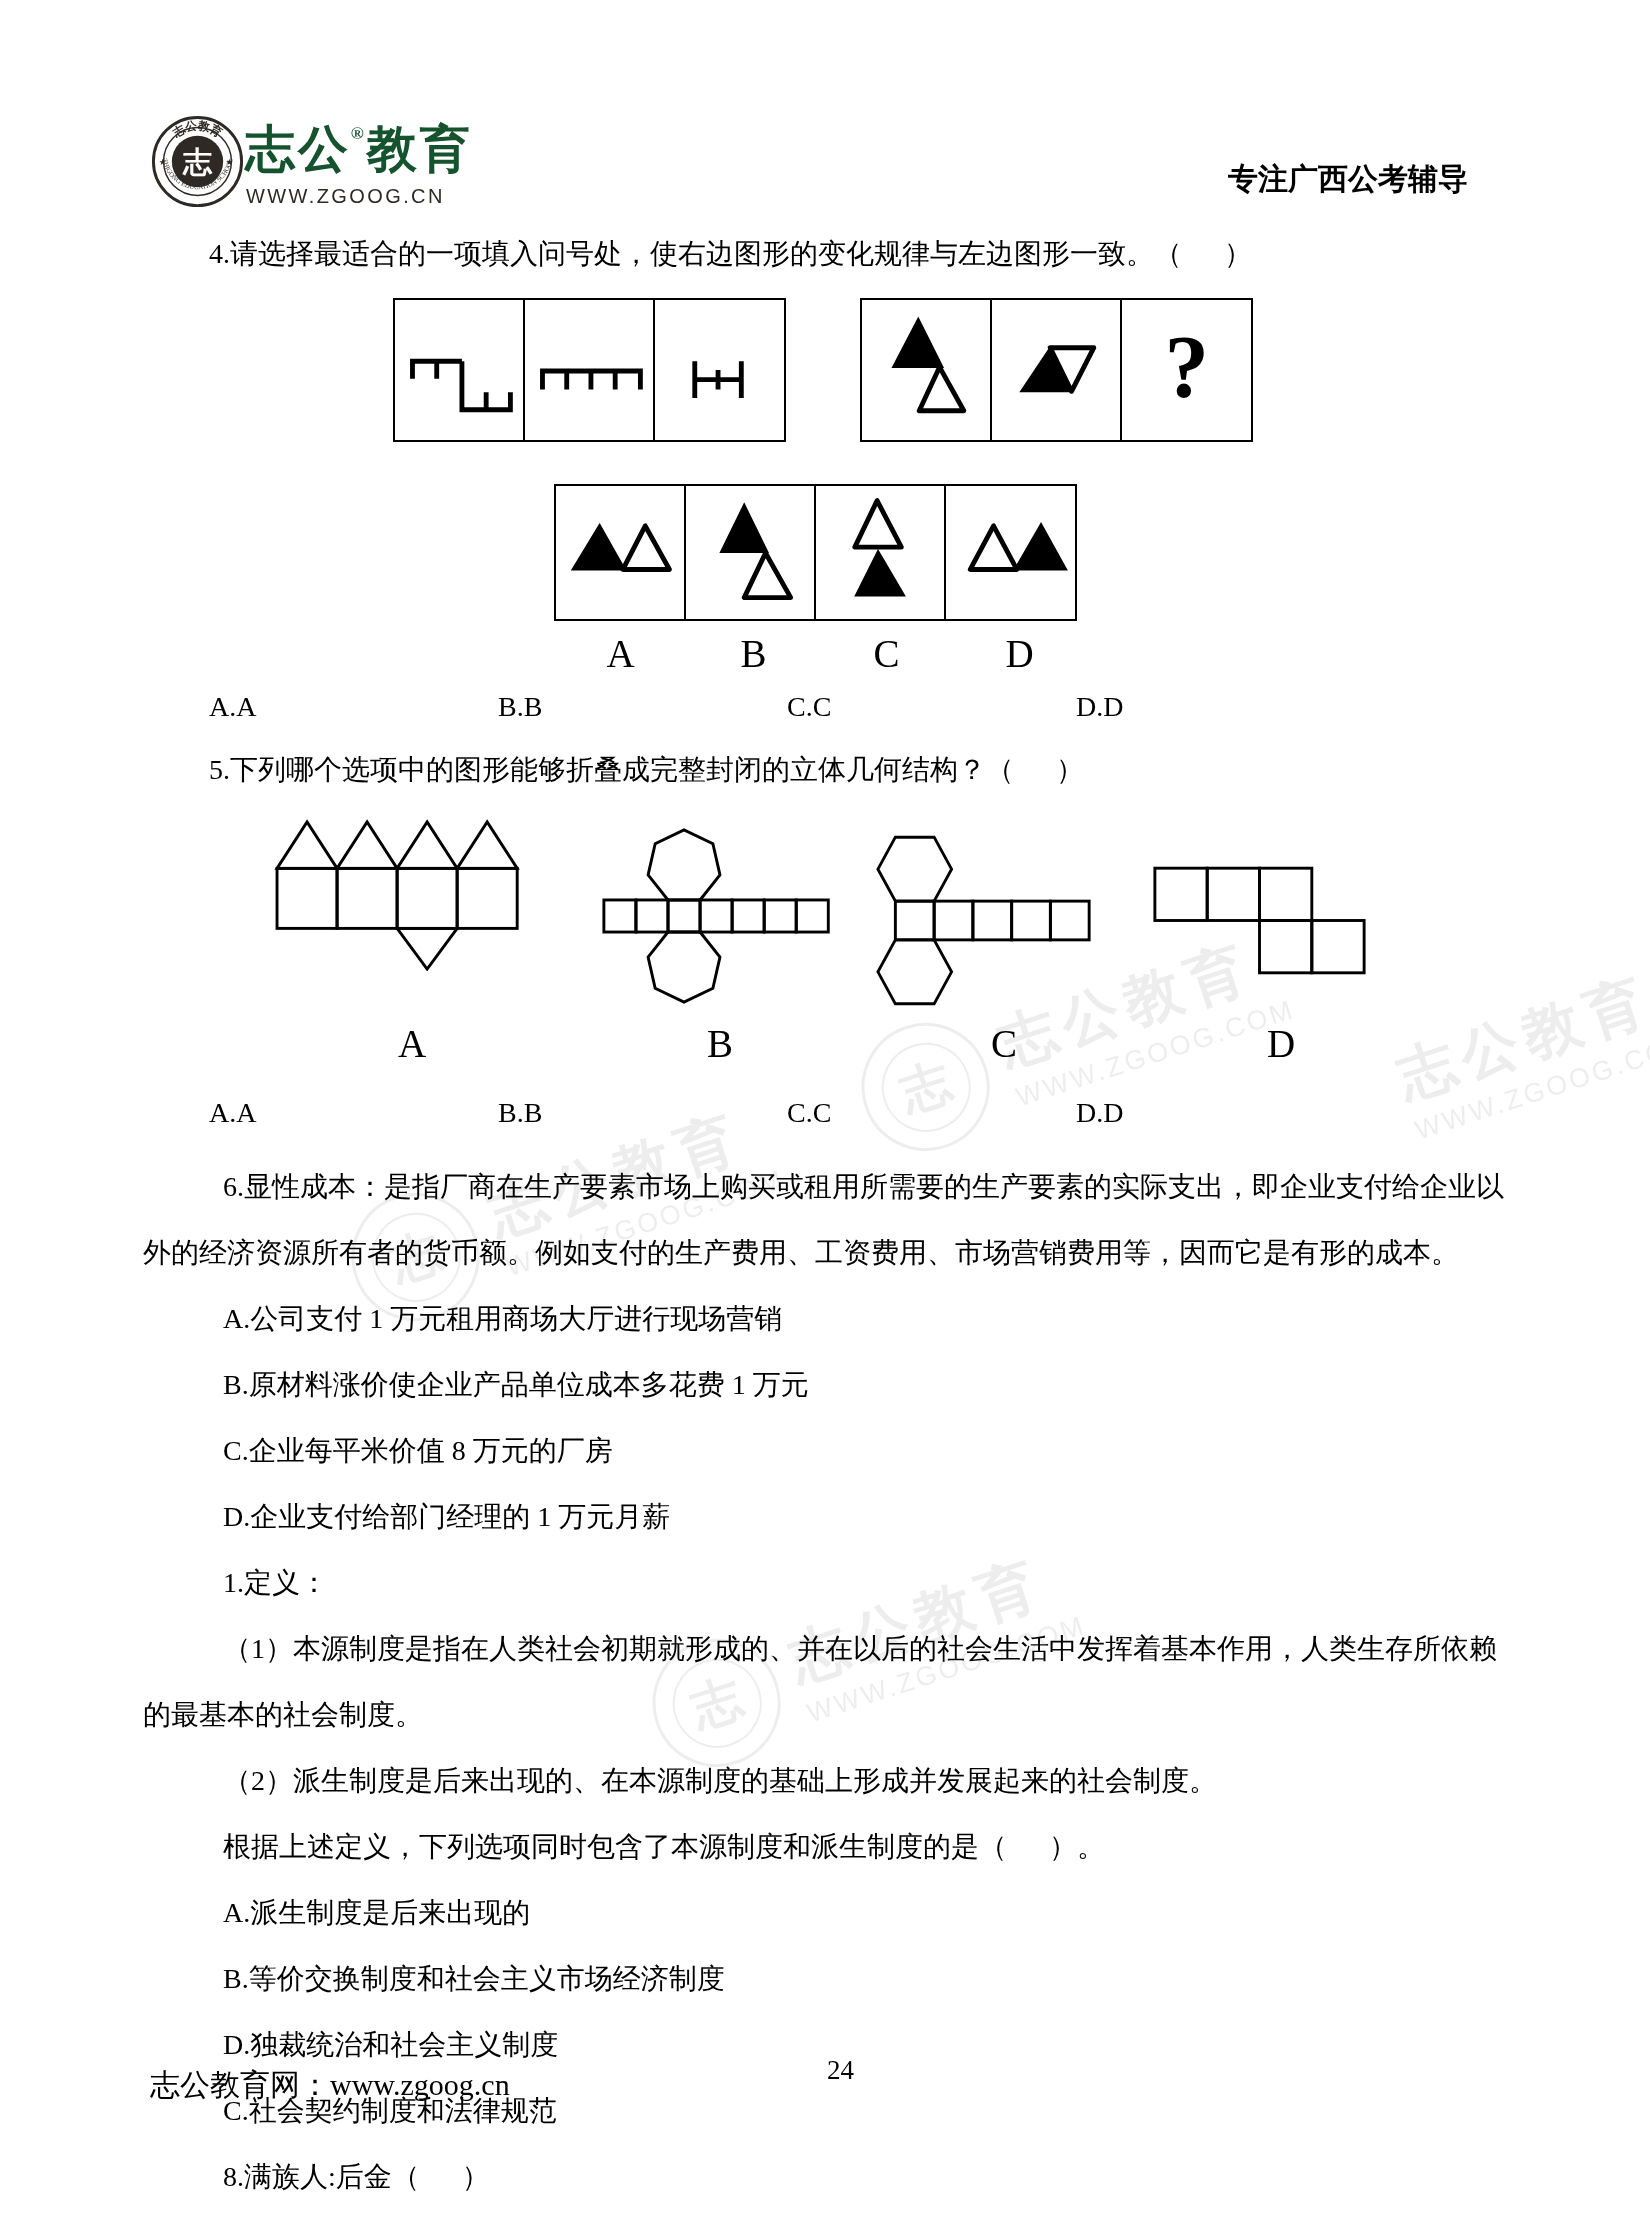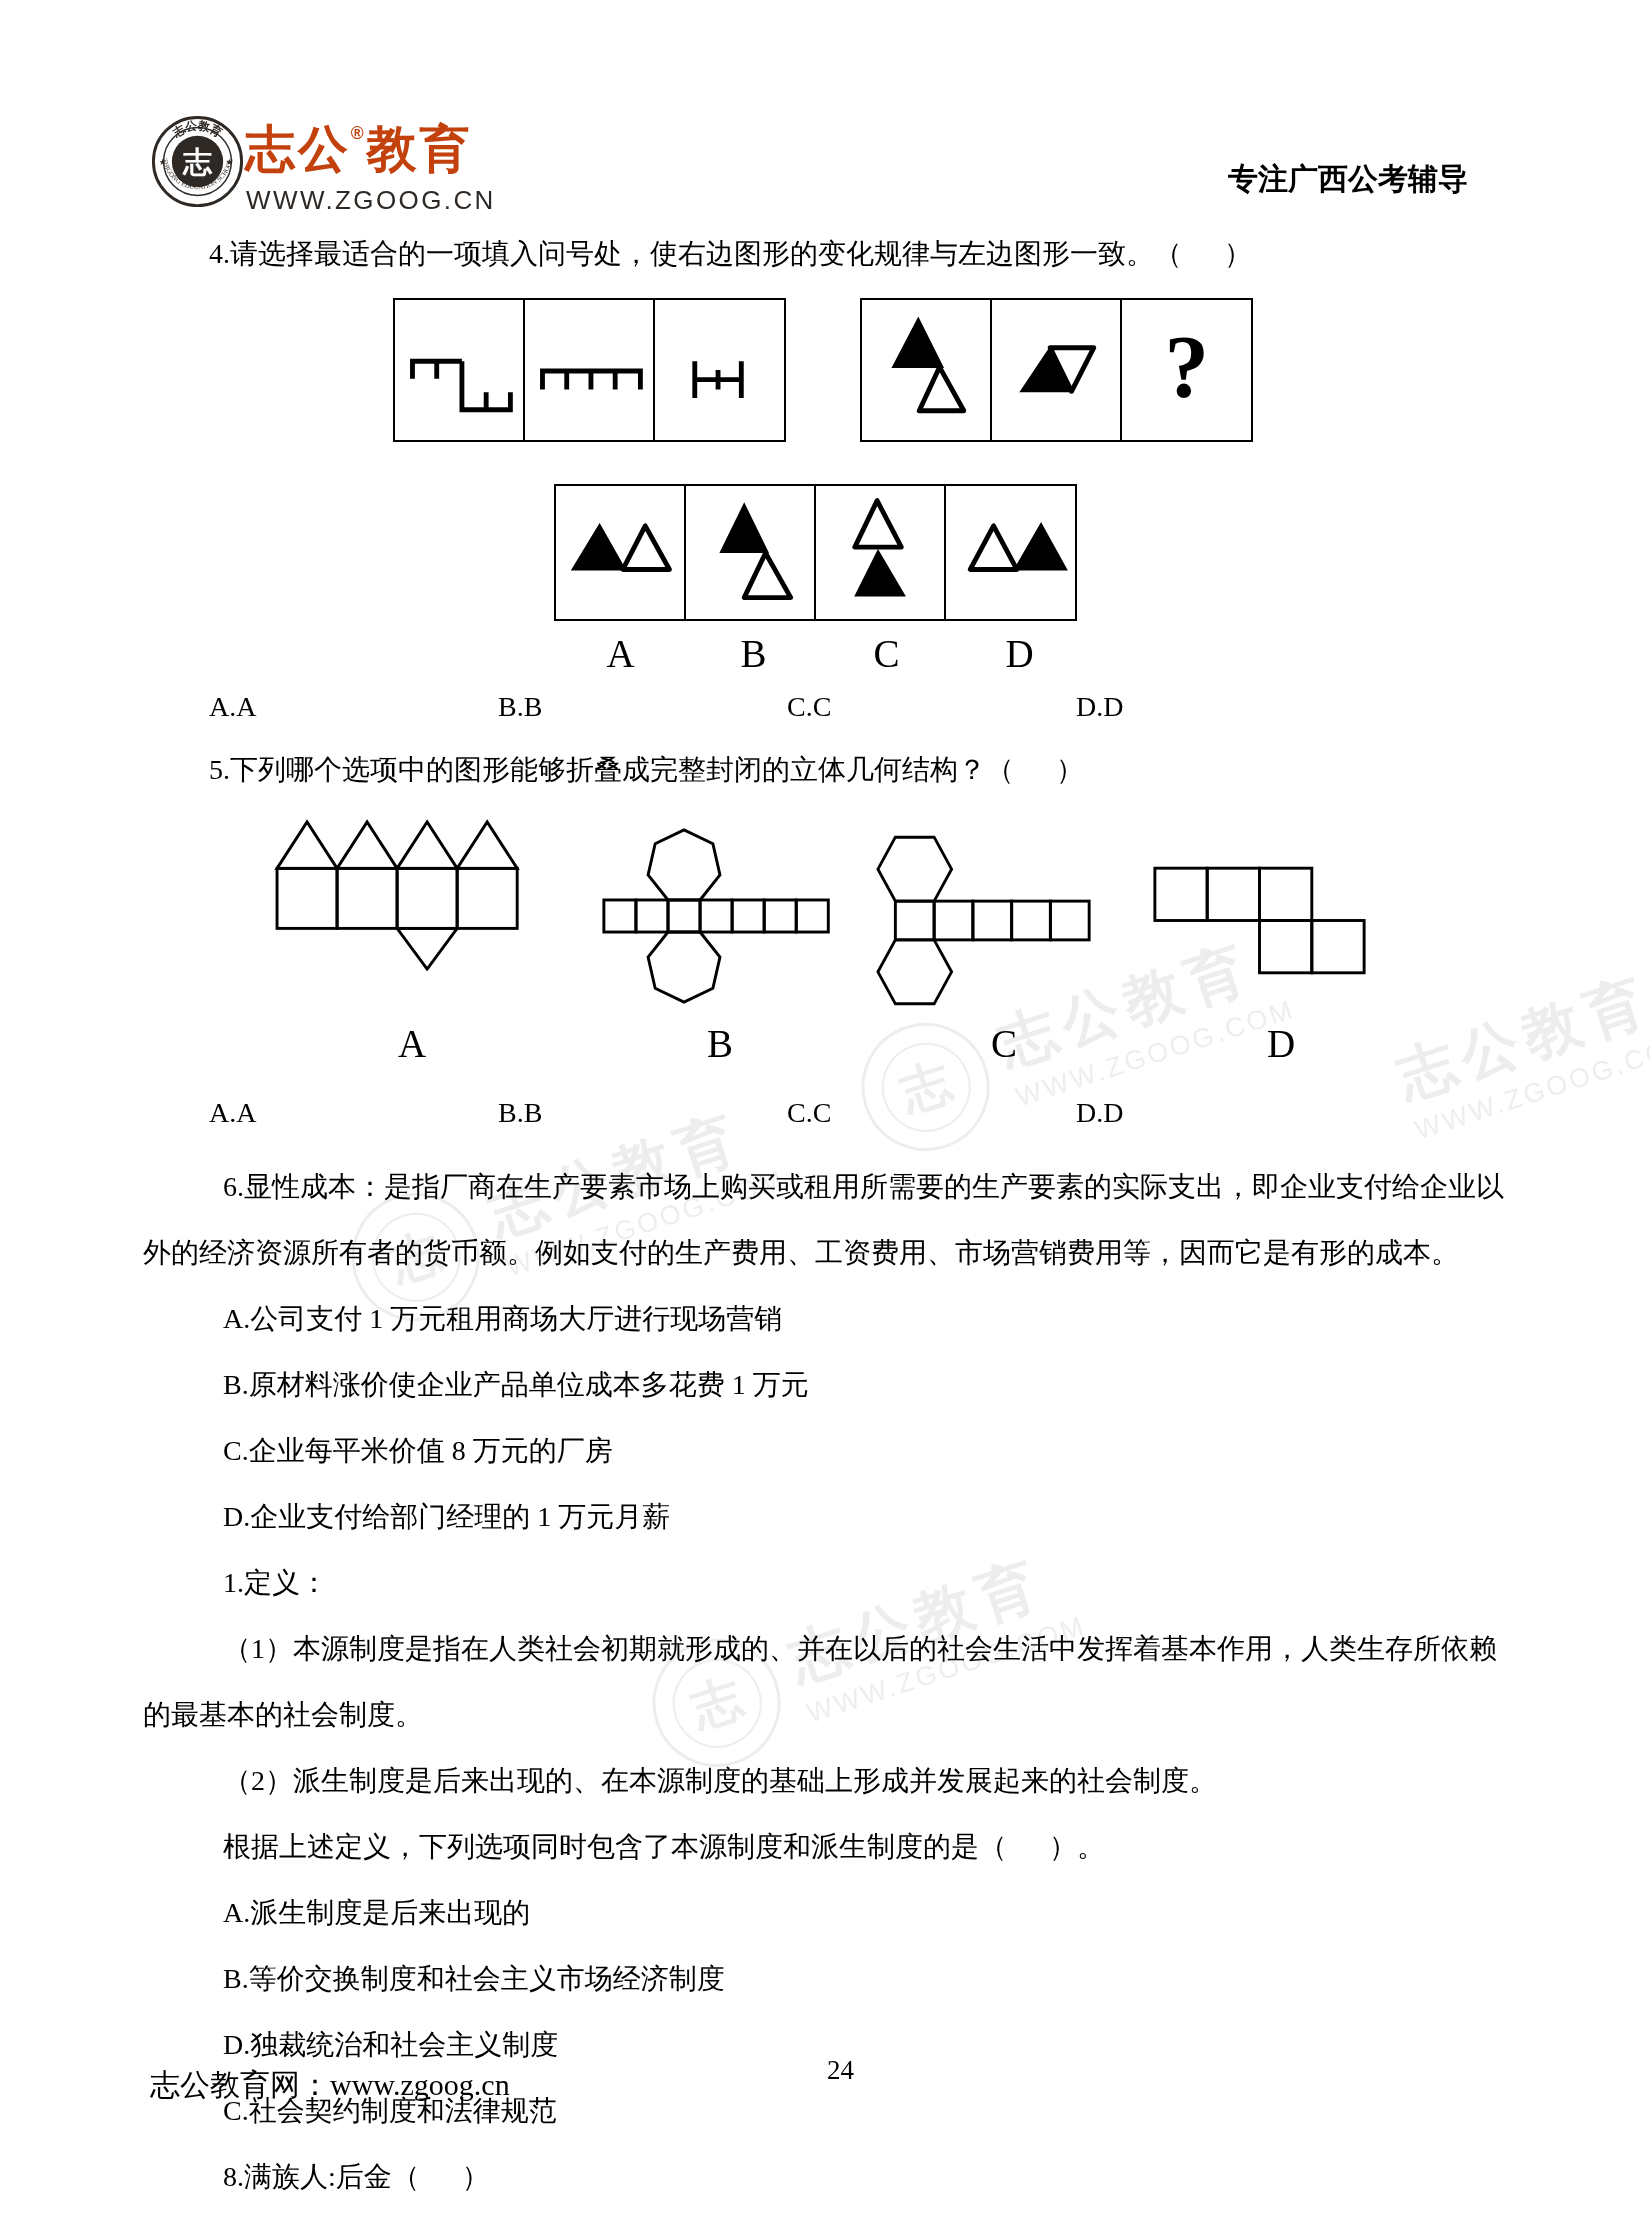--- a/index.html
+++ b/index.html
@@ -2,25 +2,25 @@
 <html><head>
 <meta charset="utf-8">
 <style>
   *{box-sizing:border-box}
   html,body{margin:0;padding:0;background:#e8e8e8}
   .page{position:relative;width:1651px;height:2223px;background:#fff;overflow:hidden;
         font-family:"Liberation Serif","DejaVu Serif",serif;color:#000}
   .abs{position:absolute}
 
   
-  .brand{font-family:Liberation Sans, sans-serif;font-weight:700;
-         font-size:50px;letter-spacing:2.9px;color:#c2410c;line-height:1}
+  .brand{font-family:Liberation Serif, serif;font-weight:700;
+         font-size:50px;letter-spacing:2.9px;color:#14532d;line-height:1}
   .brand sup{font-size:17.5px;vertical-align:27px}
   .brand-url{font-family:"Liberation Sans","DejaVu Sans",sans-serif;font-weight:500;
-             font-size:26px;letter-spacing:2.4px;color:#2e2925}
+             font-size:20px;letter-spacing:2.4px;color:#2e2925}
   .slogan{font-size:30px;font-weight:700;white-space:pre}
 
   
   .qline{font-size:28px;white-space:pre}
   .textblock{width:1407px}
   .line{font-size:28px;white-space:pre;height:52px;line-height:52px;margin:14px}
   .indent{padding-left:80px}
 
   
   .optrow{display:flex;font-size:28px;white-space:pre}

